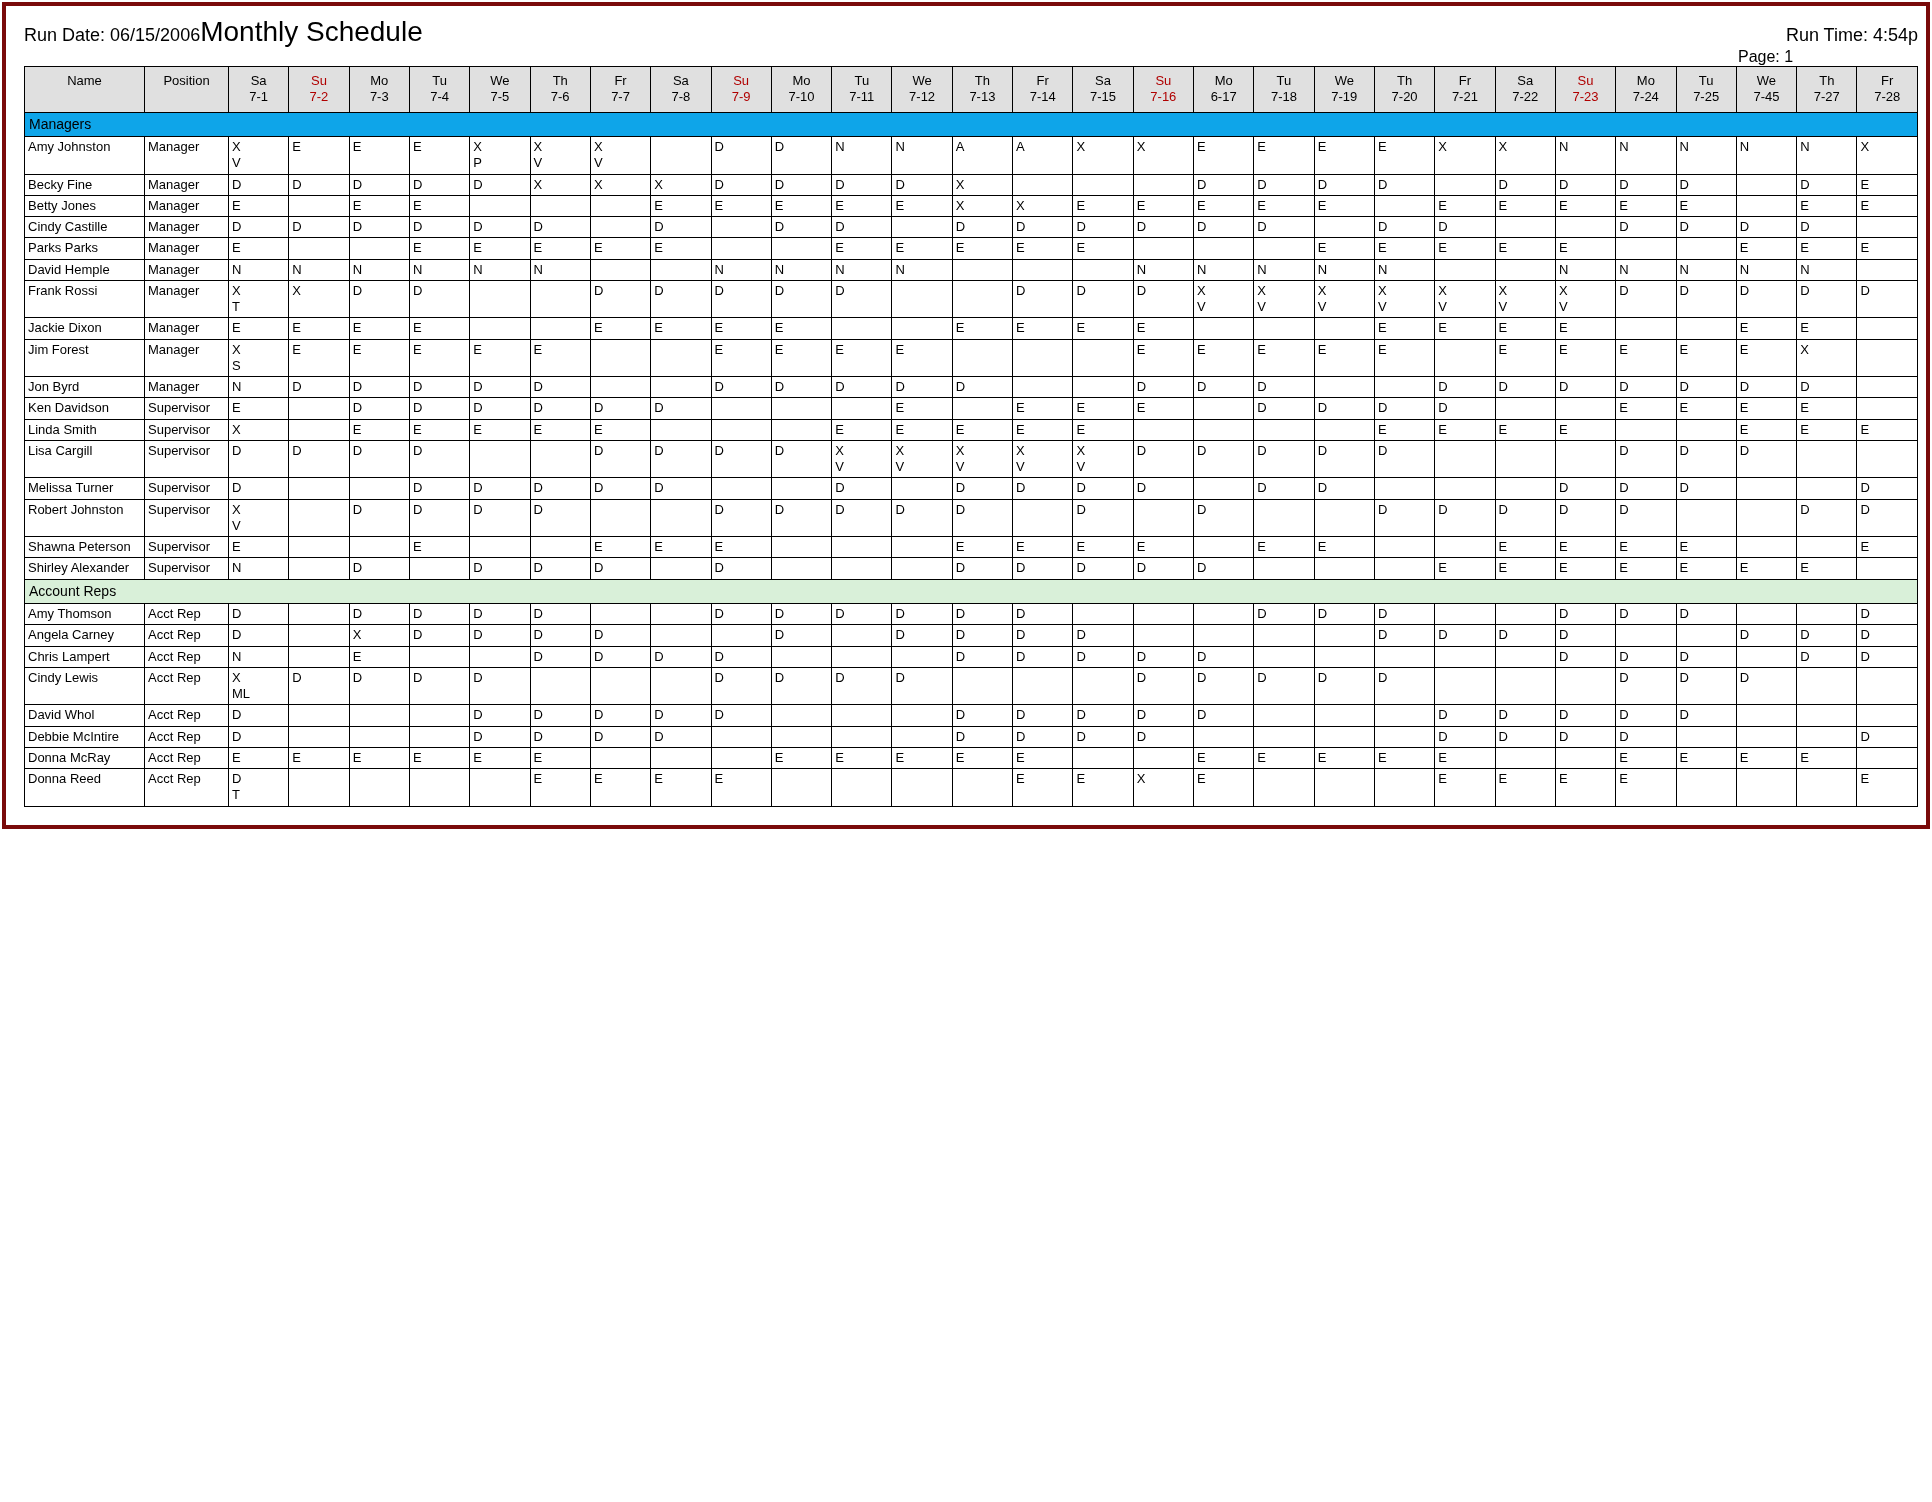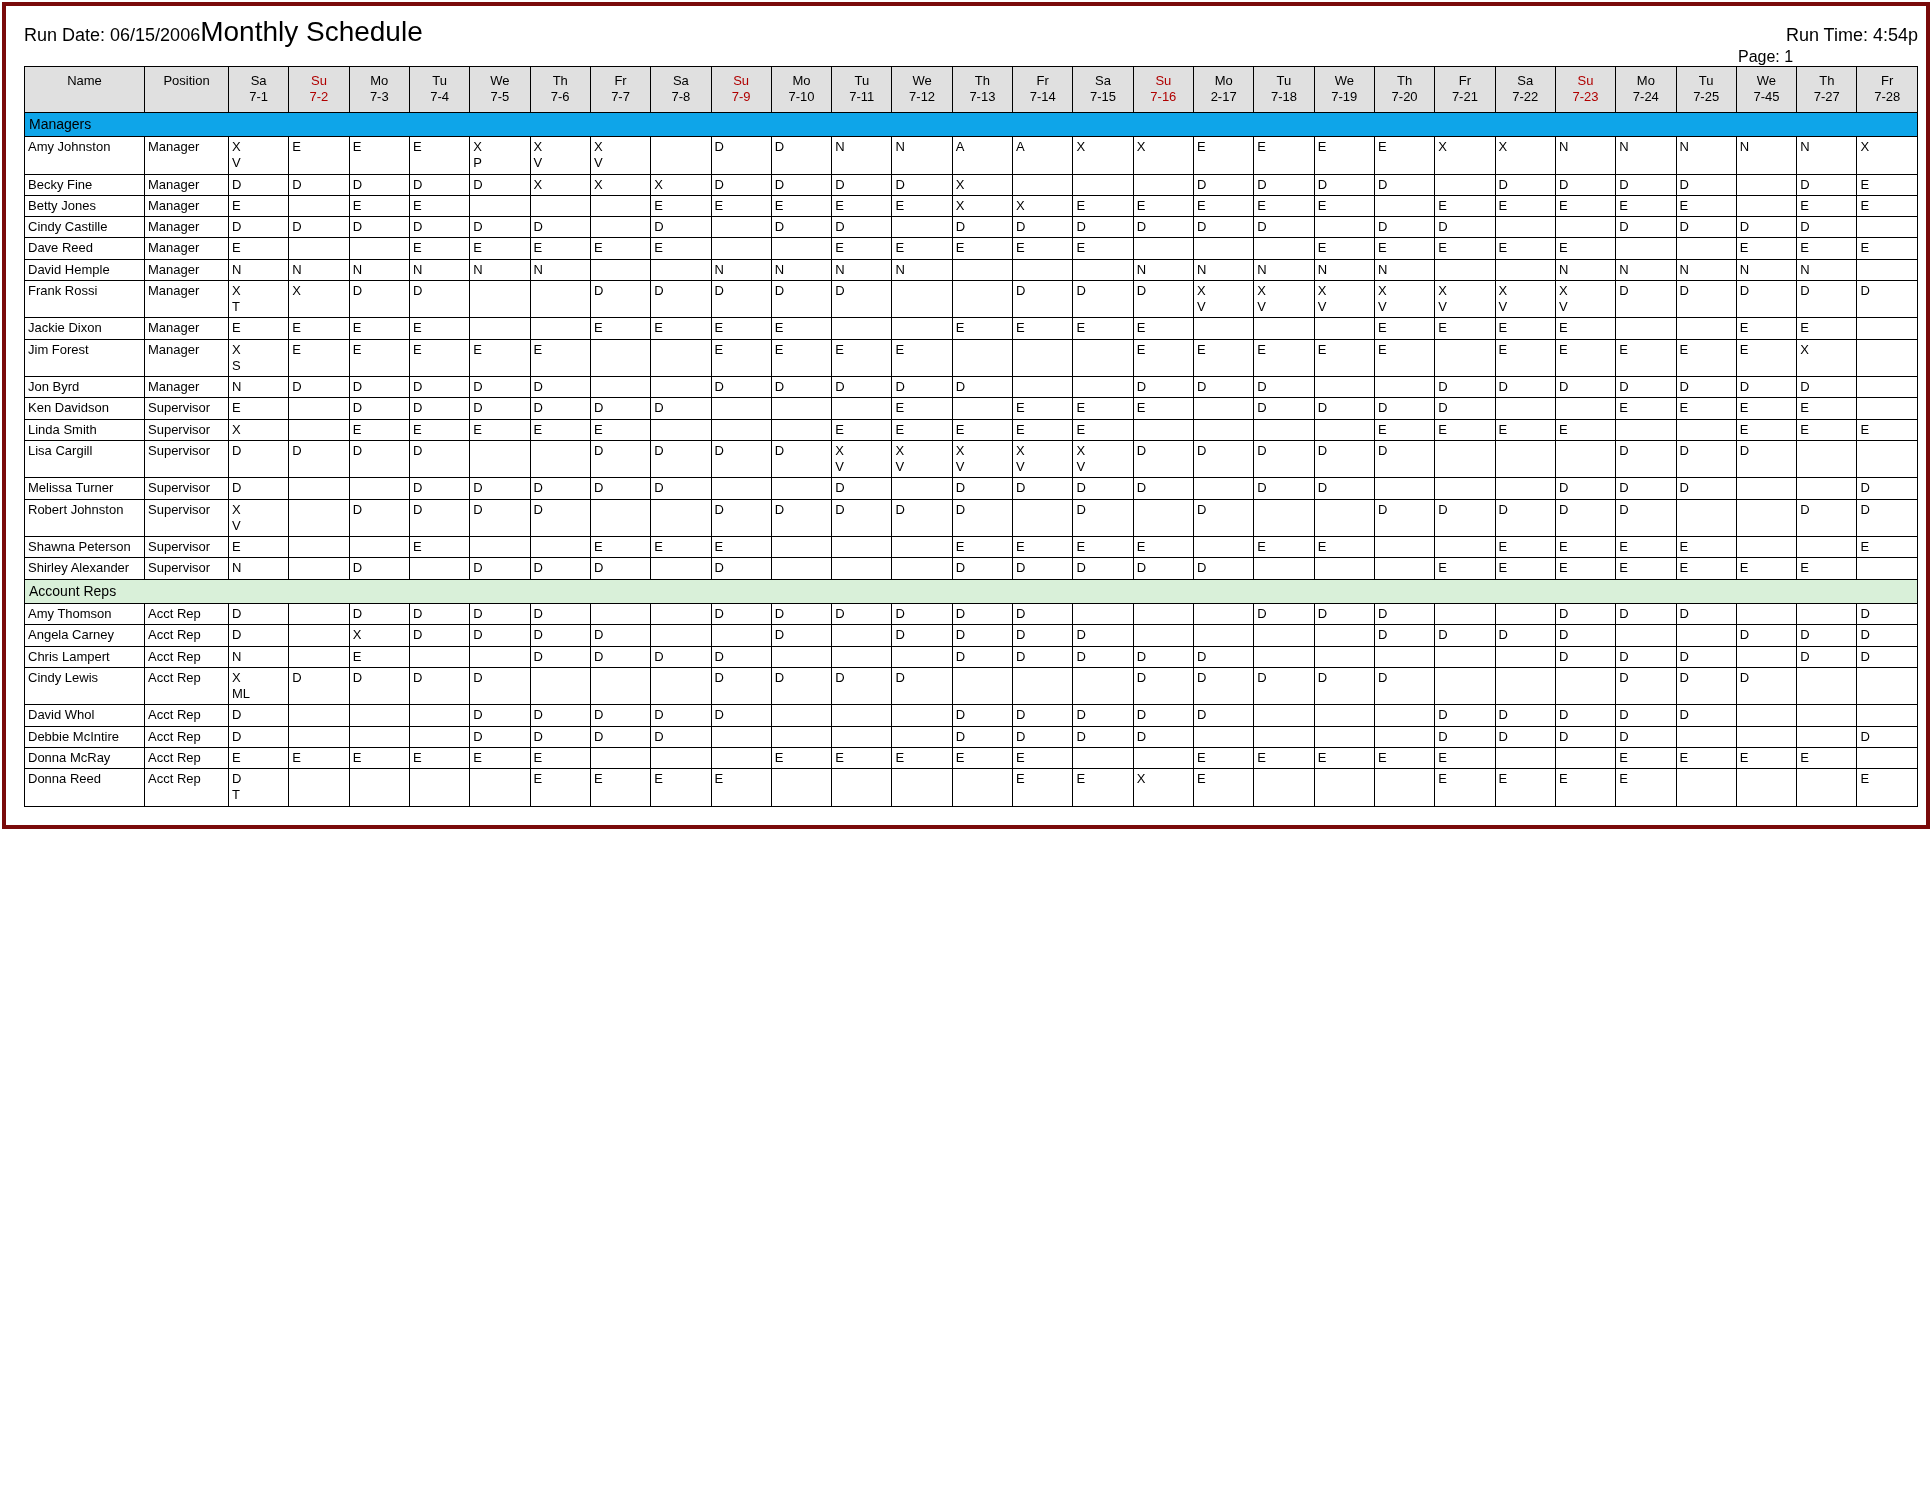--- a/index.html
+++ b/index.html
@@ -110,21 +110,21 @@
           <th><span class="day-abbr">Fr</span><span>7-7</span></th>
           <th><span class="day-abbr">Sa</span><span>7-8</span></th>
           <th class="sunday"><span class="day-abbr">Su</span><span>7-9</span></th>
           <th><span class="day-abbr">Mo</span><span>7-10</span></th>
           <th><span class="day-abbr">Tu</span><span>7-11</span></th>
           <th><span class="day-abbr">We</span><span>7-12</span></th>
           <th><span class="day-abbr">Th</span><span>7-13</span></th>
           <th><span class="day-abbr">Fr</span><span>7-14</span></th>
           <th><span class="day-abbr">Sa</span><span>7-15</span></th>
           <th class="sunday"><span class="day-abbr">Su</span><span>7-16</span></th>
-          <th><span class="day-abbr">Mo</span><span>2-17</span></th>
+          <th><span class="day-abbr">Mo</span><span>6-17</span></th>
           <th><span class="day-abbr">Tu</span><span>7-18</span></th>
           <th><span class="day-abbr">We</span><span>7-19</span></th>
           <th><span class="day-abbr">Th</span><span>7-20</span></th>
           <th><span class="day-abbr">Fr</span><span>7-21</span></th>
           <th><span class="day-abbr">Sa</span><span>7-22</span></th>
           <th class="sunday"><span class="day-abbr">Su</span><span>7-23</span></th>
           <th><span class="day-abbr">Mo</span><span>7-24</span></th>
           <th><span class="day-abbr">Tu</span><span>7-25</span></th>
           <th><span class="day-abbr">We</span><span>7-45</span></th>
           <th><span class="day-abbr">Th</span><span>7-27</span></th>
@@ -261,21 +261,21 @@
           <td class="cell">D</td>
           <td class="cell"></td>
           <td class="cell"></td>
           <td class="cell">D</td>
           <td class="cell">D</td>
           <td class="cell">D</td>
           <td class="cell">D</td>
           <td class="cell"></td>
         </tr>
         <tr>
-          <td class="name">Dave Reed</td>
+          <td class="name">Parks Parks</td>
           <td class="pos">Manager</td>
           <td class="cell">E</td>
           <td class="cell"></td>
           <td class="cell"></td>
           <td class="cell">E</td>
           <td class="cell">E</td>
           <td class="cell">E</td>
           <td class="cell">E</td>
           <td class="cell">E</td>
           <td class="cell"></td>

